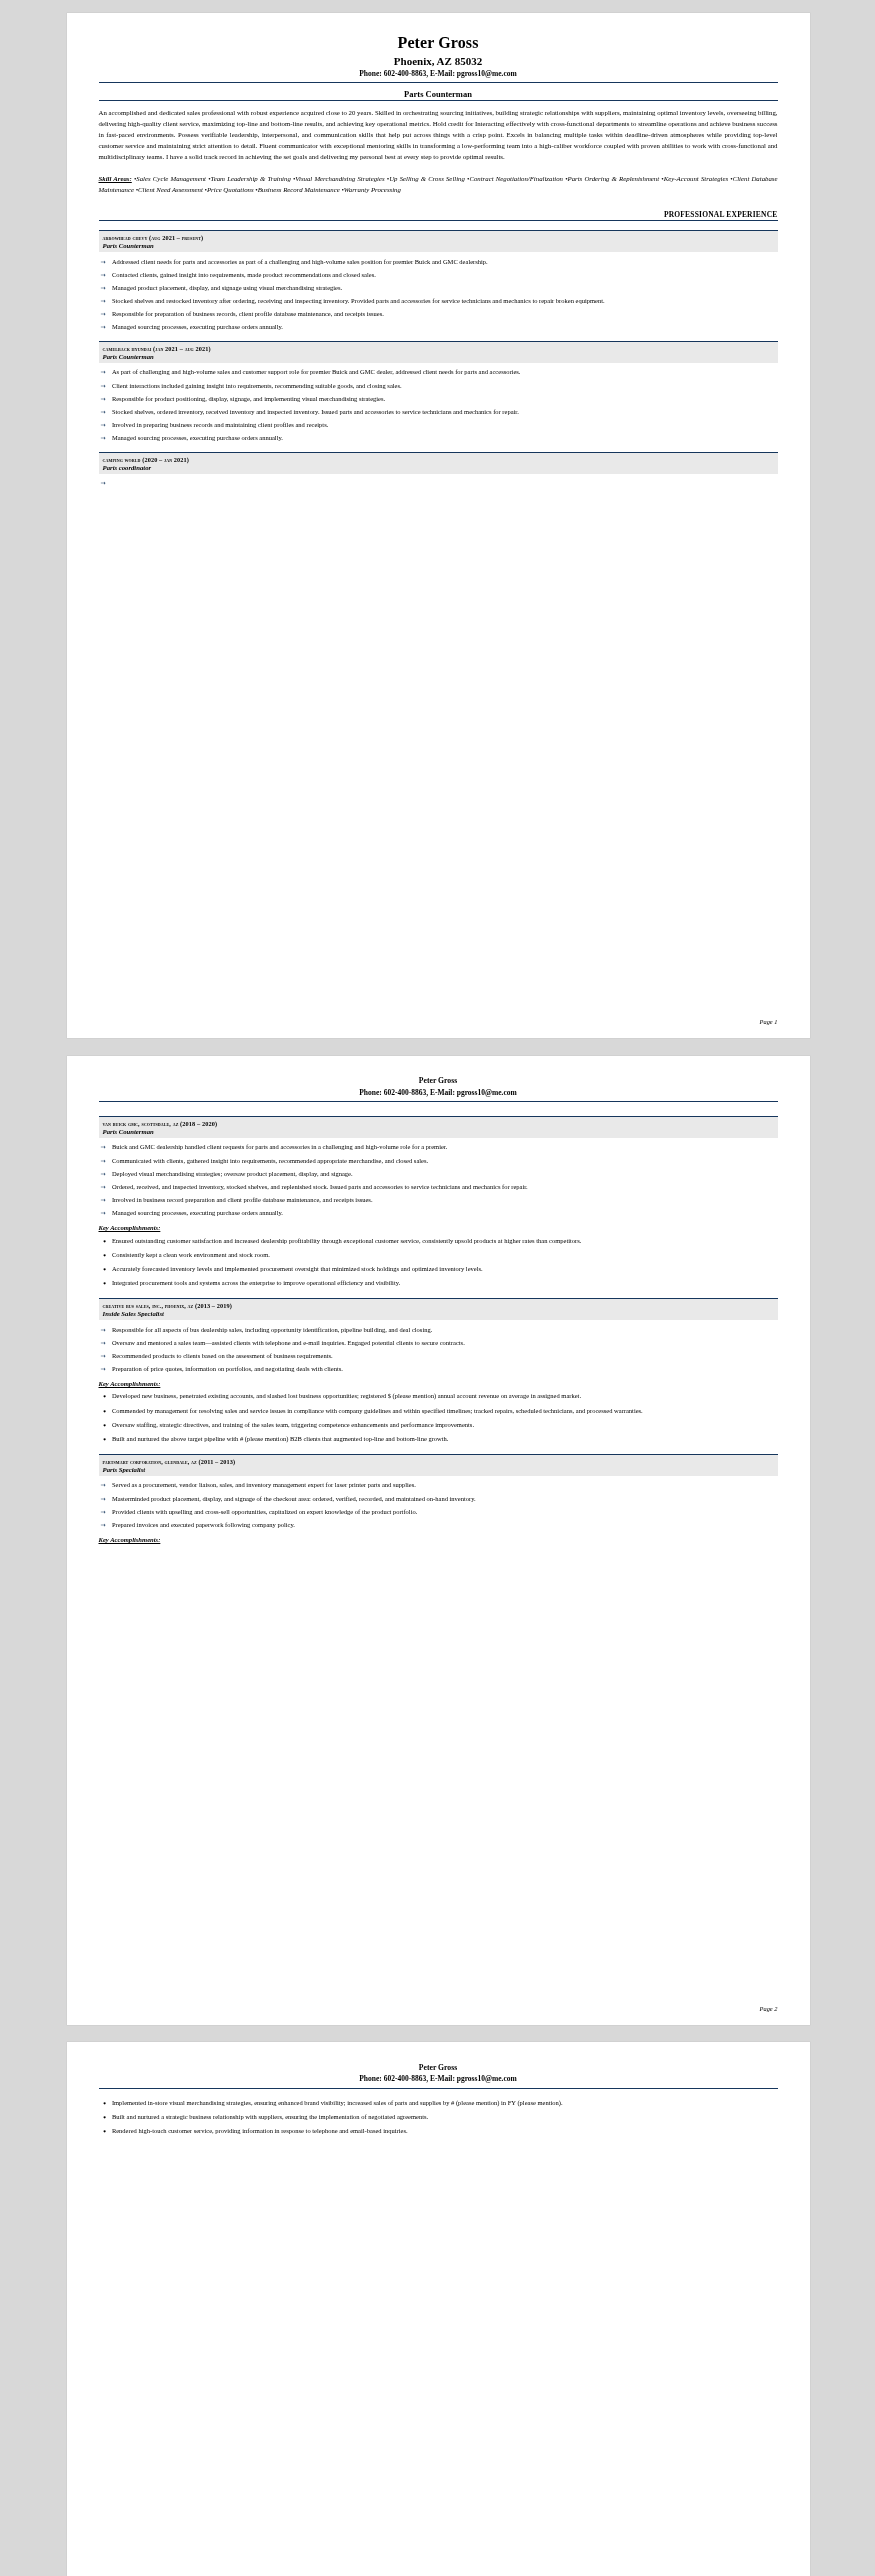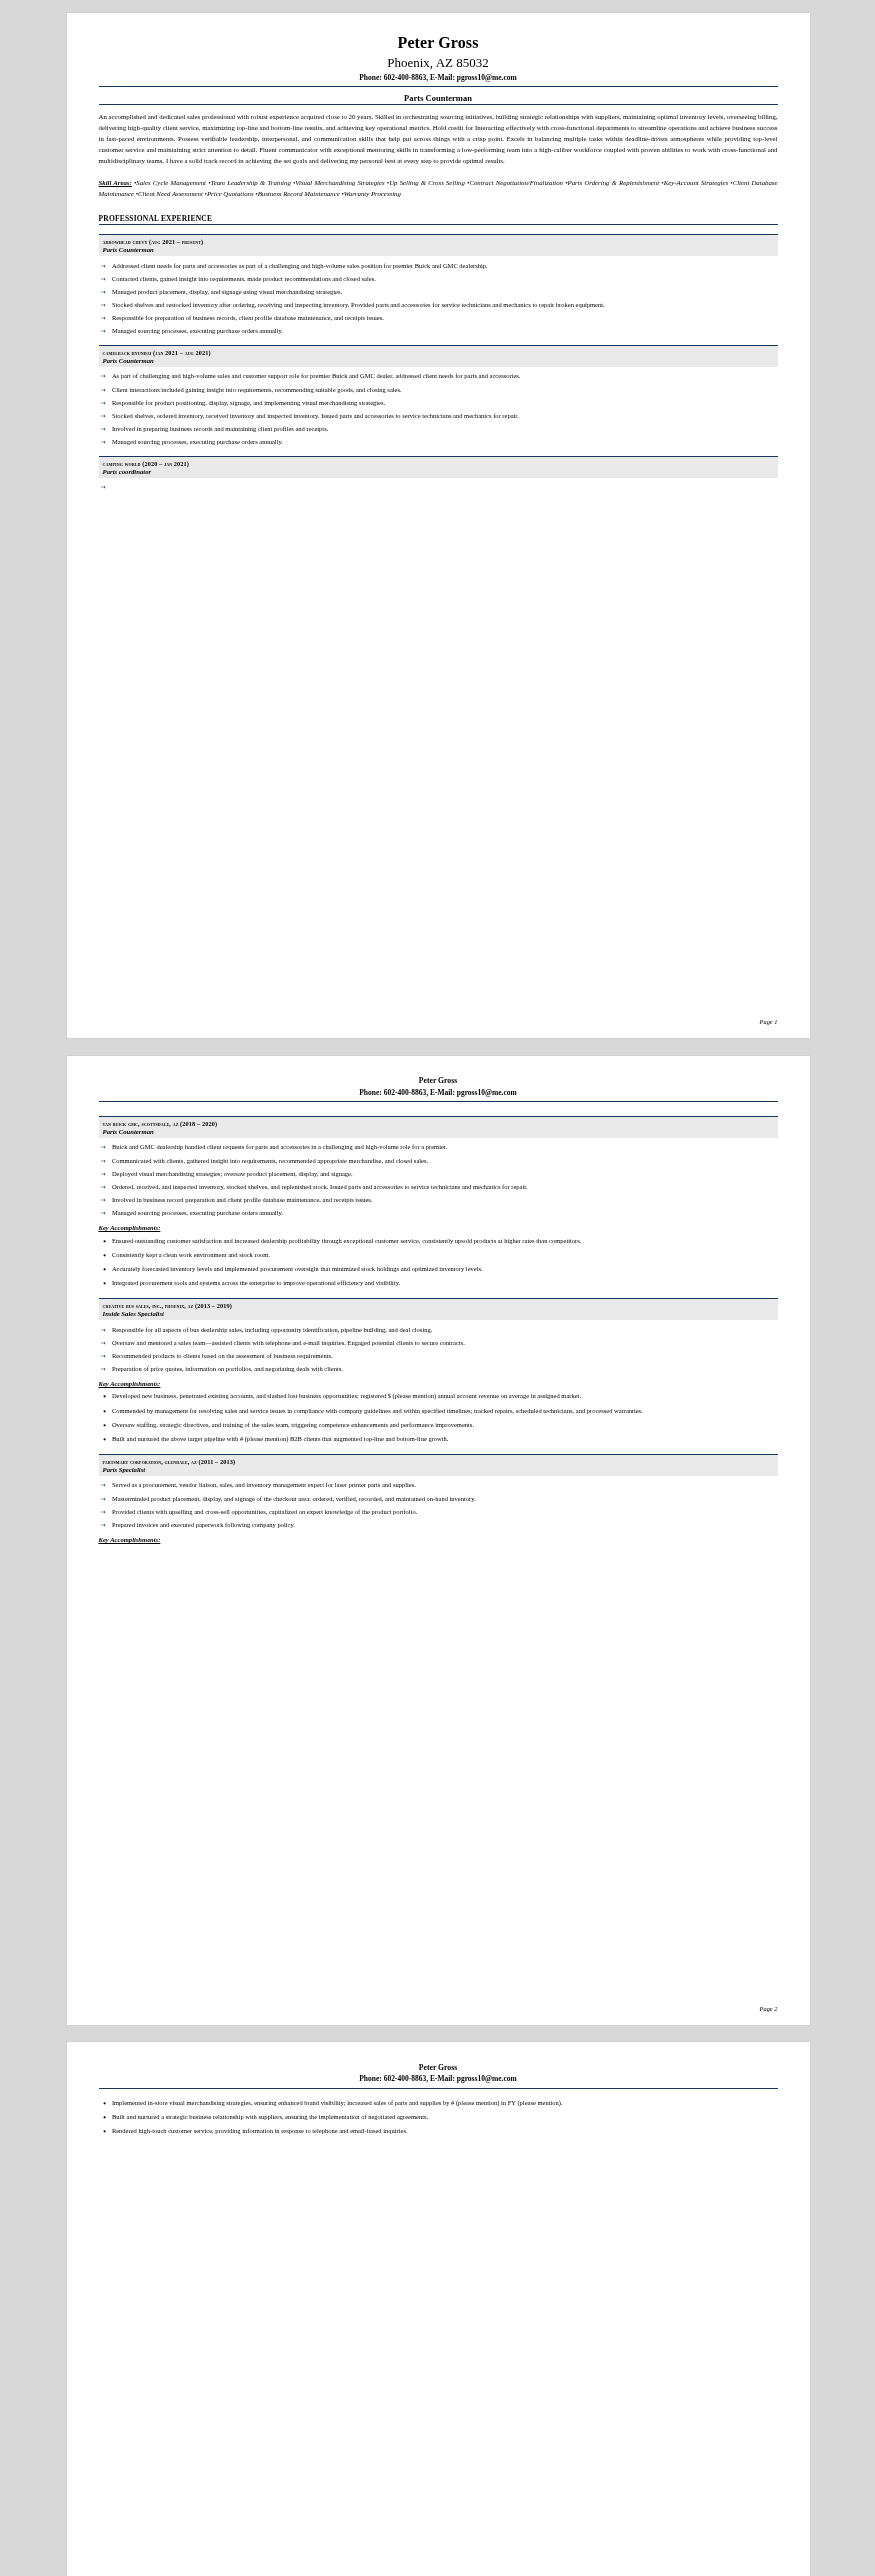--- a/index.html
+++ b/index.html
@@ -30,22 +30,22 @@
 
   .doc-name {
     text-align: center;
     font-size: 16px;
     font-weight: bold;
     line-height: 1.1;
     letter-spacing: 0.1px;
   }
   .doc-loc {
     text-align: center;
-    font-size: 13px;
-    font-weight: normal;
+    font-size: 11px;
+    font-weight: bold;
     margin-top: 3.6px;
   }
   .doc-contact {
     text-align: center;
     font-size: 7.5px;
     font-weight: bold;
     margin-top: 1.5px;
   }
   .rule-thick {
     border-top: 1.8px solid #16365c;
@@ -74,21 +74,21 @@
     margin-top: 11.3px;
   }
   .skills .label {
     font-weight: bold;
     font-style: italic;
     text-decoration: underline;
   }
   .skills .list { font-style: italic; }
 
   .section-head {
-    text-align: left;
+    text-align: right;
     font-size: 7.5px;
     font-weight: bold;
     letter-spacing: 0.2px;
     margin-top: 15.5px;
   }
 
   .emp-block { margin-top: 8.8px; }
   .emp-bar {
     background: #e9e9e9;
     border-top: 0.8px solid #16365c;

